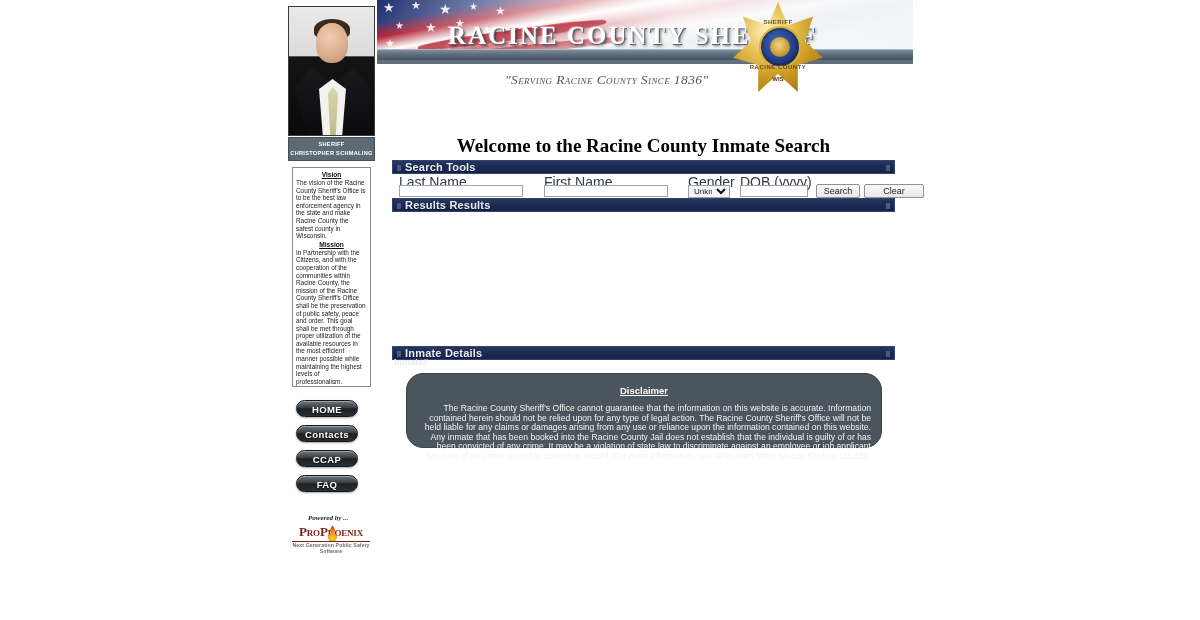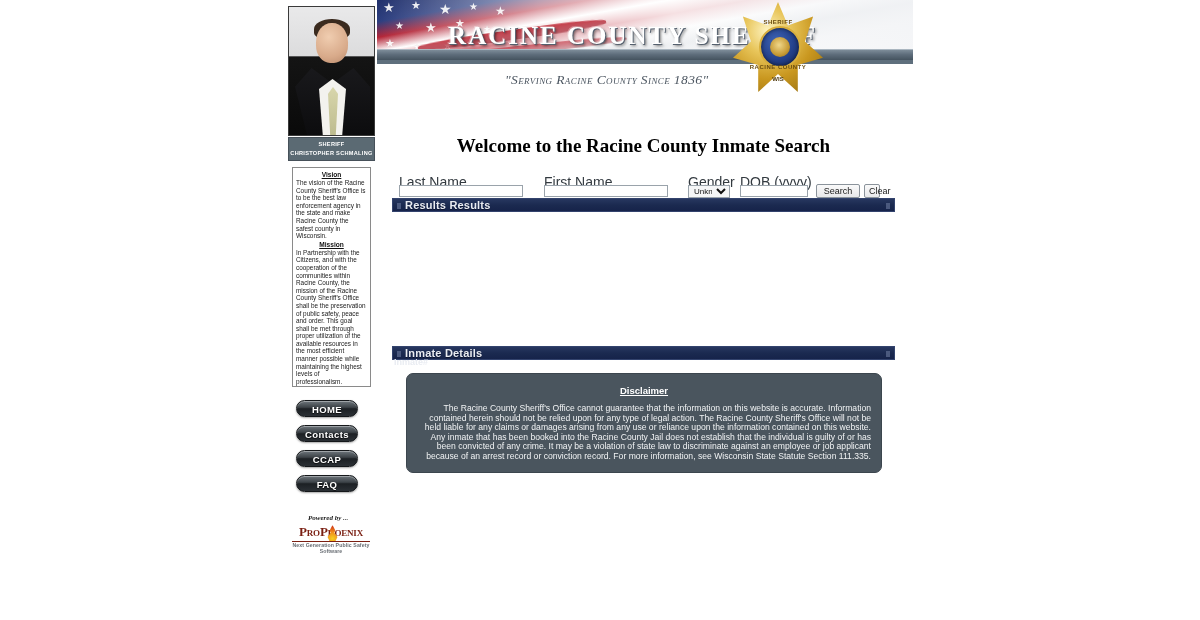--- a/index.html
+++ b/index.html
@@ -291,42 +291,42 @@
     font-size: 9px;
     border: 1px solid #8b939b;
     border-radius: 2px;
     background: linear-gradient(180deg, #fafafa, #e7e8ea);
     color: #1a1a1a;
     box-sizing: border-box;
     cursor: pointer;
     padding: 0 4px;
   }
   #search-button { left: 424px; width: 44px; }
-  #clear-button { left: 472px; width: 16px; }
+  #clear-button { left: 472px; width: 60px; }
 
   
   #inmate-number-label {
     position: absolute;
     left: 394px;
     top: 357px;
     font-size: 9px;
     font-weight: bold;
     color: #e9ecf2;
   }
 
   
   #disclaimer-box {
     position: absolute;
     left: 406px;
     top: 373px;
     width: 476px;
-    height: 100px;
+    height: 75px;
     background: #4a555e;
     border: 1px solid #3c464e;
-    border-radius: 7px;
+    border-radius: 17px;
     box-sizing: border-box;
     padding: 11px 10px 8px 10px;
   }
   #disclaimer-title {
     text-align: center;
     font-size: 9.5px;
     font-weight: bold;
     color: #ffffff;
     text-decoration: underline;
     margin-bottom: 8px;
@@ -547,20 +547,25 @@
     </div>
     <div class="badge-text-mid">RACINE COUNTY</div>
     <div class="badge-text-bot">WIS</div>
   </div>
 
   <div id="tagline">"Serving Racine County Since 1836"</div>
 
 
   <div id="welcome-title">Welcome to the Racine County Inmate Search</div>
 
+  <div class="section-bar" id="search-tools-bar">
+    <span class="bar-handle left"></span>
+    <span class="bar-title">Search Tools</span>
+    <span class="bar-handle right"></span>
+  </div>
 
   <div id="search-form">
     <label class="field-label" id="last-name-label">Last Name</label>
     <input class="text-input" id="last-name-input" type="text" value="" style="">
 
     <label class="field-label" id="first-name-label">First Name</label>
     <input class="text-input" id="first-name-input" type="text" value="" style="">
 
     <label class="field-label" id="gender-label">Gender</label>
     <select id="gender-select"><option value="Unknown">Unknown</option><option value="Male">Male</option><option value="Female">Female</option></select>

